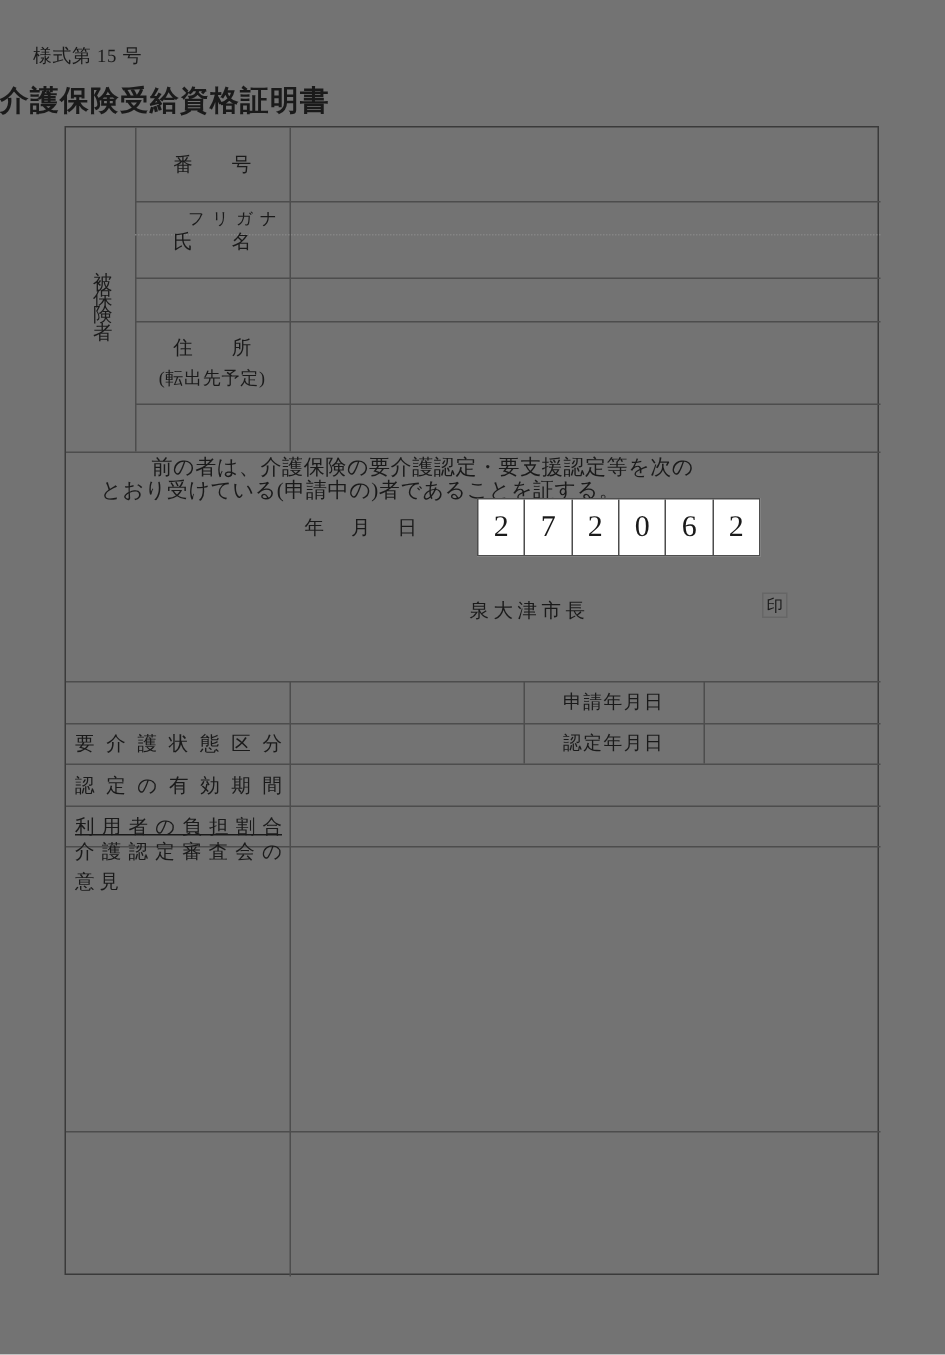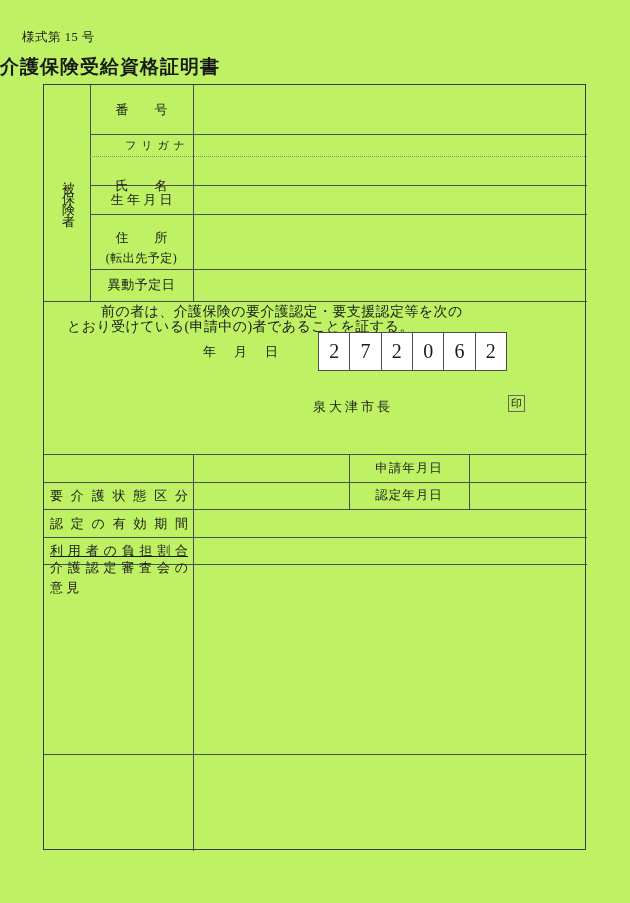--- a/index.html
+++ b/index.html
@@ -1,21 +1,21 @@
 <!DOCTYPE html>
 <html><head>
 <meta charset="utf-8">
 <style>
   * { margin: 0; padding: 0; box-sizing: border-box; }
   html, body { background: #ffffff; }
   .page {
     position: relative;
     width: 630px;
     height: 903px;
-    background: #bef264;
+    background: #737373;
     font-family: "Liberation Serif", "DejaVu Serif", serif;
     color: #1a1a1a;
     overflow: hidden;
   }
   .form-number {
     position: absolute;
     left: 22px; top: 29px;
     font-size: 12.5px;
     letter-spacing: 0.5px;
   }
@@ -43,21 +43,21 @@
   .side-label {
     left: 0; top: 0; width: 46px; height: 216px;
     display: flex; align-items: center; justify-content: center;
     writing-mode: vertical-rl;
     font-size: 13px;
     letter-spacing: 11px;
     padding-left: 2px;
   }
   .furigana { font-size: 11px; letter-spacing: 1px; }
   .addr-cell {
-    display: flex; flex-direction: column; align-items: center; justify-content: flex-end;
+    display: flex; flex-direction: column; align-items: center; justify-content: center;
     font-size: 13px; line-height: 21px;
   }
   .addr-note { font-size: 12px; letter-spacing: 0.5px; }
   .stmt { position: absolute; font-size: 14px; letter-spacing: 0.4px; white-space: nowrap; }
   .date-label {
     position: absolute; left: 159px; top: 258px;
     display: flex; gap: 18px; font-size: 13px;
   }
   .digit-row {
     position: absolute; left: 274px; top: 247px;
@@ -137,33 +137,31 @@
     <div class="hl" style="left:0; top:669px; width:543px;"></div>
 
     <div class="cell side-label">被保険者</div>
 
     <div class="cell lbl-center" style="left:46px; top:0; width:103px; height:49px;">番　　号</div>
     <div class="cell" style="left:149px; top:0; width:394px; height:49px;"></div>
 
     <div class="cell lbl-center furigana" style="left:46px; top:49px; width:103px; height:22px;padding-left:28px;">フ リ ガ ナ</div>
     <div class="cell" style="left:149px; top:49px; width:394px; height:22px;"></div>
 
-    <div class="cell lbl-center" style="left:46px; top:86px; width:103px; height:29px;">氏　　名</div>
+    <div class="cell lbl-center" style="left:46px; top:61px; width:103px; height:29px;">氏　　名</div>
     <div class="cell" style="left:149px; top:71px; width:394px; height:29px;"></div>
 
-    <div class="cell lbl-center" style="left:46px; top:100px; width:103px; height:29px;">生 年 月 日</div>
     <div class="cell" style="left:149px; top:100px; width:394px; height:29px;"></div>
 
     <div class="cell addr-cell" style="left:46px; top:129px; width:103px; height:55px;">
       <span>住　　所</span>
       <span class="addr-note">(転出先予定)</span>
     </div>
     <div class="cell" style="left:149px; top:129px; width:394px; height:55px;"></div>
 
-    <div class="cell lbl-center" style="left:46px; top:184px; width:103px; height:32px; letter-spacing:0.5px;">異動予定日</div>
     <div class="cell" style="left:149px; top:184px; width:394px; height:32px;"></div>
 
     <div class="stmt" style="left:23px; top:233px;">とおり受けている(申請中の)者であることを証する。</div>
     <div class="stmt" style="left:57px; top:218px;">前の者は、介護保険の要介護認定・要支援認定等を次の</div>
 
     <div class="date-label">
       <span>年</span>
       <span>月</span>
       <span>日</span>
     </div>

